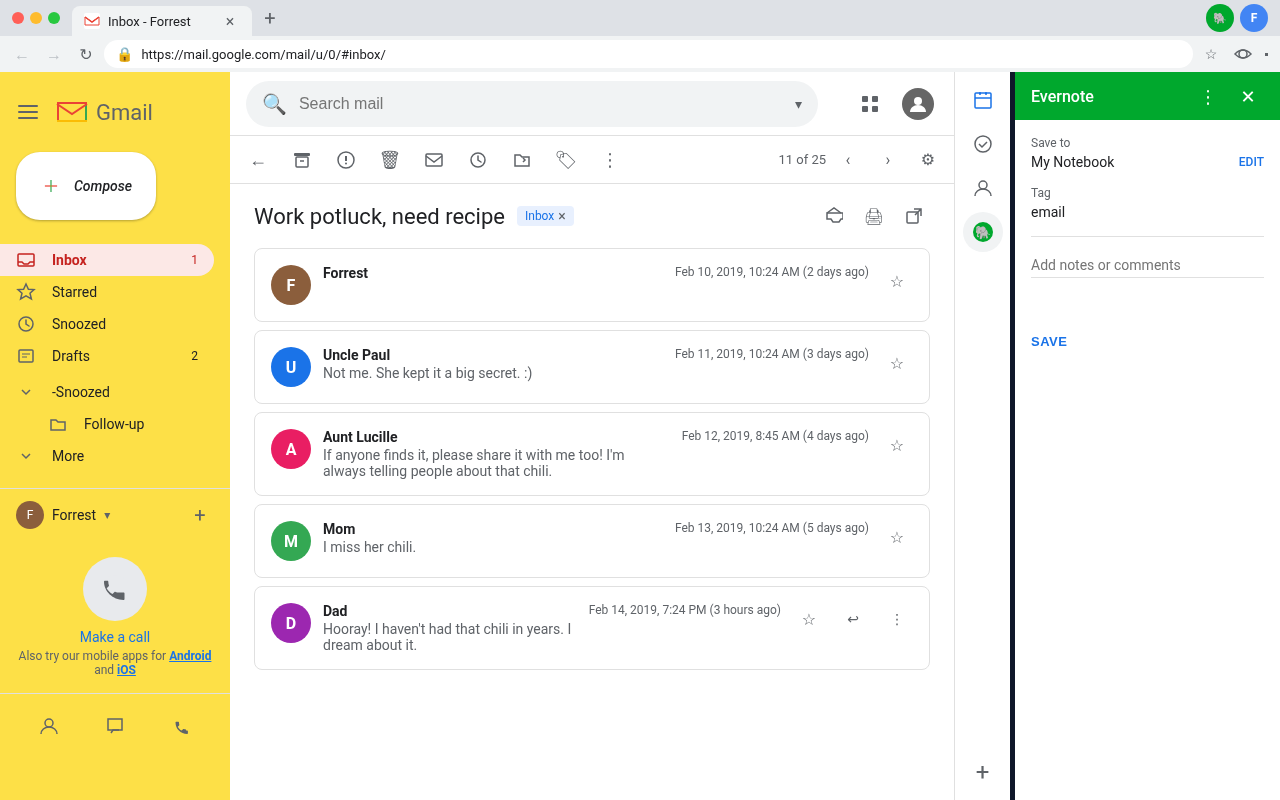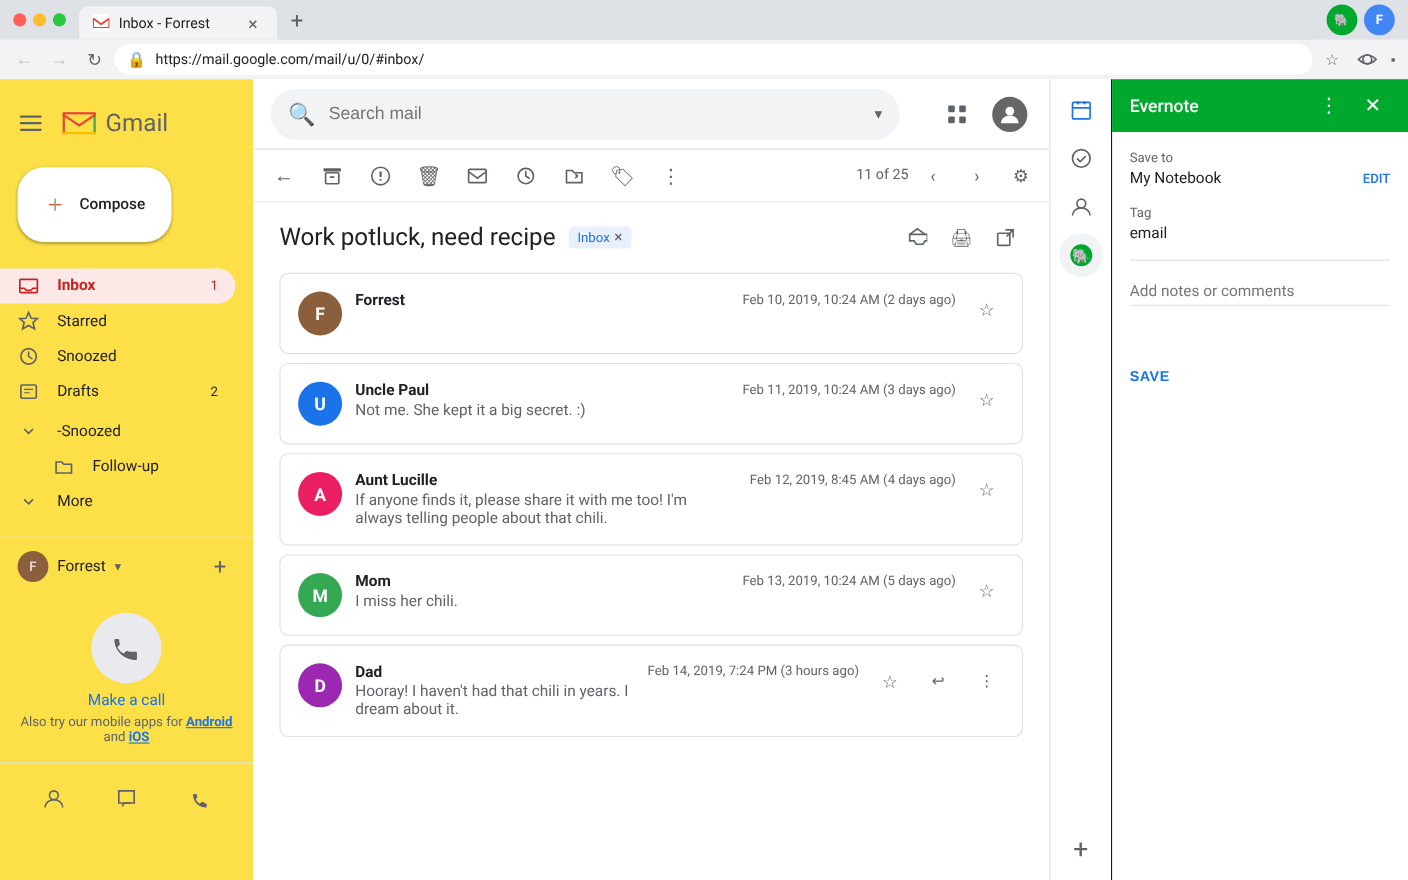--- a/index.html
+++ b/index.html
@@ -82,21 +82,21 @@
     .email-message { border: 1px solid #e0e0e0; border-radius: 8px; margin-bottom: 8px; padding: 16px; }
     .email-header { display: flex; align-items: flex-start; gap: 12px; }
     .email-avatar { width: 40px; height: 40px; border-radius: 50%; flex-shrink: 0; display: flex; align-items: center; justify-content: center; color: white; font-size: 16px; font-weight: bold; }
     .email-meta { flex: 1; }
     .email-sender { font-size: 14px; font-weight: bold; color: #202124; }
     .email-preview { font-size: 14px; color: #5f6368; margin-top: 2px; }
     .email-time { font-size: 12px; color: #5f6368; white-space: nowrap; }
     .email-star { width: 32px; height: 32px; display: flex; align-items: center; justify-content: center; cursor: pointer; color: #5f6368; font-size: 16px; }
 
     
-    .right-panel { width: 270px; background: white; border-left: 1px solid #0f172a; display: flex; flex-direction: column; }
+    .right-panel { width: 270px; background: white; border-left: 5px solid #0f172a; display: flex; flex-direction: column; }
     .evernote-header { background: #00a82d; color: white; height: 48px; display: flex; align-items: center; padding: 0 16px; gap: 8px; }
     .evernote-title { flex: 1; font-size: 16px; font-weight: 500; }
     .evernote-header-btn { width: 32px; height: 32px; border-radius: 50%; display: flex; align-items: center; justify-content: center; cursor: pointer; color: white; font-size: 18px; }
     .evernote-body { padding: 16px; flex: 1; }
     .evernote-field { margin-bottom: 16px; }
     .evernote-label { font-size: 12px; color: #5f6368; margin-bottom: 4px; }
     .evernote-value-row { display: flex; align-items: center; justify-content: space-between; }
     .evernote-value { font-size: 14px; color: #202124; }
     .evernote-edit-btn { font-size: 12px; color: #1a73e8; cursor: pointer; font-weight: 500; }
     .evernote-tag { font-size: 14px; color: #202124; }
@@ -186,21 +186,21 @@
           <rect x="33" y="7" width="2" height="18" fill="#34A853"></rect>
           <rect x="5" y="23" width="30" height="2" fill="#FBBC04"></rect>
           <rect x="5" y="5" width="30" height="2" fill="#EA4335"></rect>
           <path d="M5 7l15 10L35 7" fill="none" stroke="#EA4335" stroke-width="2"></path>
         </svg>
         <span style="font-size:22px; color:#5f6368; font-weight:400;">Gmail</span>
       </div>
     </div>
 
     <div style="padding: 4px 8px 12px 8px;">
-      <div class="compose-btn" style="display:flex; align-items:center; gap:12px;">
+      <div class="compose-btn" style="display:flex; align-items:center; gap:12px;font-style:italic;">
 
         <svg width="36" height="36" viewBox="0 0 36 36">
           <rect width="36" height="36" rx="18" fill="transparent"></rect>
           <line x1="8" y1="18" x2="28" y2="18" stroke="#EA4335" stroke-width="2"></line>
           <line x1="18" y1="8" x2="18" y2="28" stroke="#34A853" stroke-width="2"></line>
           <circle cx="18" cy="18" r="1" fill="#FBBC04"></circle>
         </svg>
         <span style="font-size:14px; font-weight:500;">Compose</span>
       </div>
     </div>

